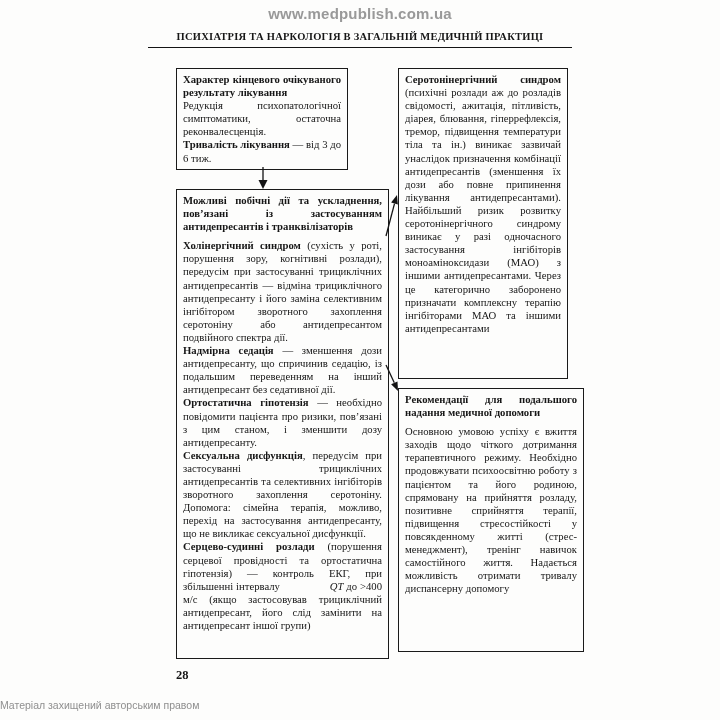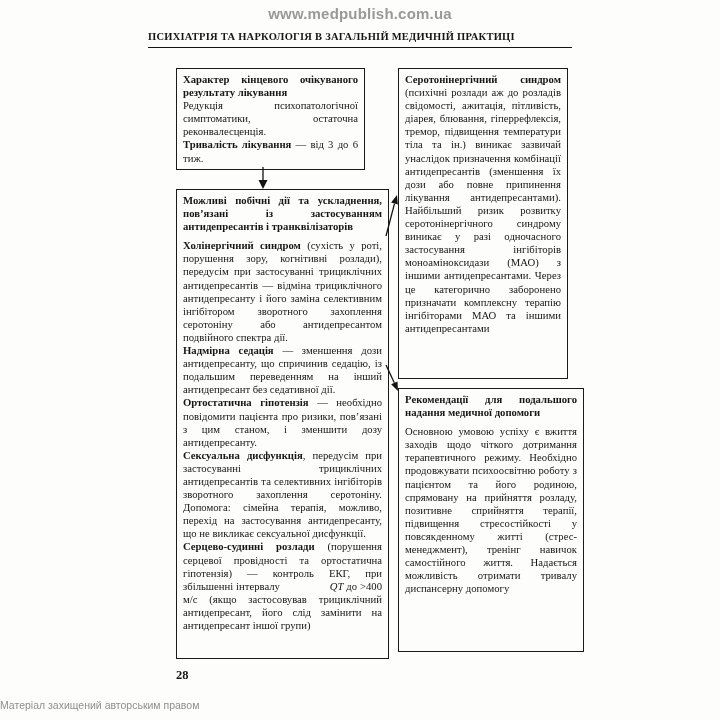--- a/index.html
+++ b/index.html
@@ -11,34 +11,34 @@
     font-family:"Liberation Serif", serif; overflow:hidden;
   }
   .wm-top {
     position:absolute; top:5px; left:0; width:100%;
     text-align:center; font-family:"Liberation Sans", sans-serif;
     font-size:15px; font-weight:700; color:#999;
     letter-spacing:0.2px;
   }
   .header {
     position:absolute; top:31px; left:148px; width:424px;
-    text-align:left; font-weight:700; font-size:10.5px;
+    text-align:center; font-weight:700; font-size:10.5px;
     letter-spacing:0.25px; padding-bottom:5px;
     border-bottom:1.2px solid #141414;
   }
   .box {
     position:absolute; border:1px solid #1a1a1a; background:#fdfdfc;
     padding:4px 6px; font-size:10.7px; line-height:13.1px;
     text-align:justify;
   }
   .box p { margin:0; }
   .box p.gap { margin-bottom:6px; }
   .b { font-weight:700; }
   .i { font-style:italic;margin-left:47px; }
-  .box-expected { left:176px; top:68px;  width:189px; min-height:97px; }
+  .box-expected { left:176px; top:68px;  width:172px; min-height:97px; }
   .box-side     { left:176px; top:189px; width:213px; min-height:470px; }
   .box-sero     { left:398px; top:68px;  width:170px; min-height:311px; }
   .box-reco     { left:398px; top:388px; width:186px; min-height:264px; }
   .arr { position:absolute; overflow:visible; }
   .arr-down { left:255px; top:166px; }
   .arr-ne   { left:383px; top:192px; }
   .arr-se   { left:383px; top:363px; }
   .arr line    { stroke:#141414; stroke-width:1.3; }
   .arr polygon { fill:#141414; }
   .page-num {

